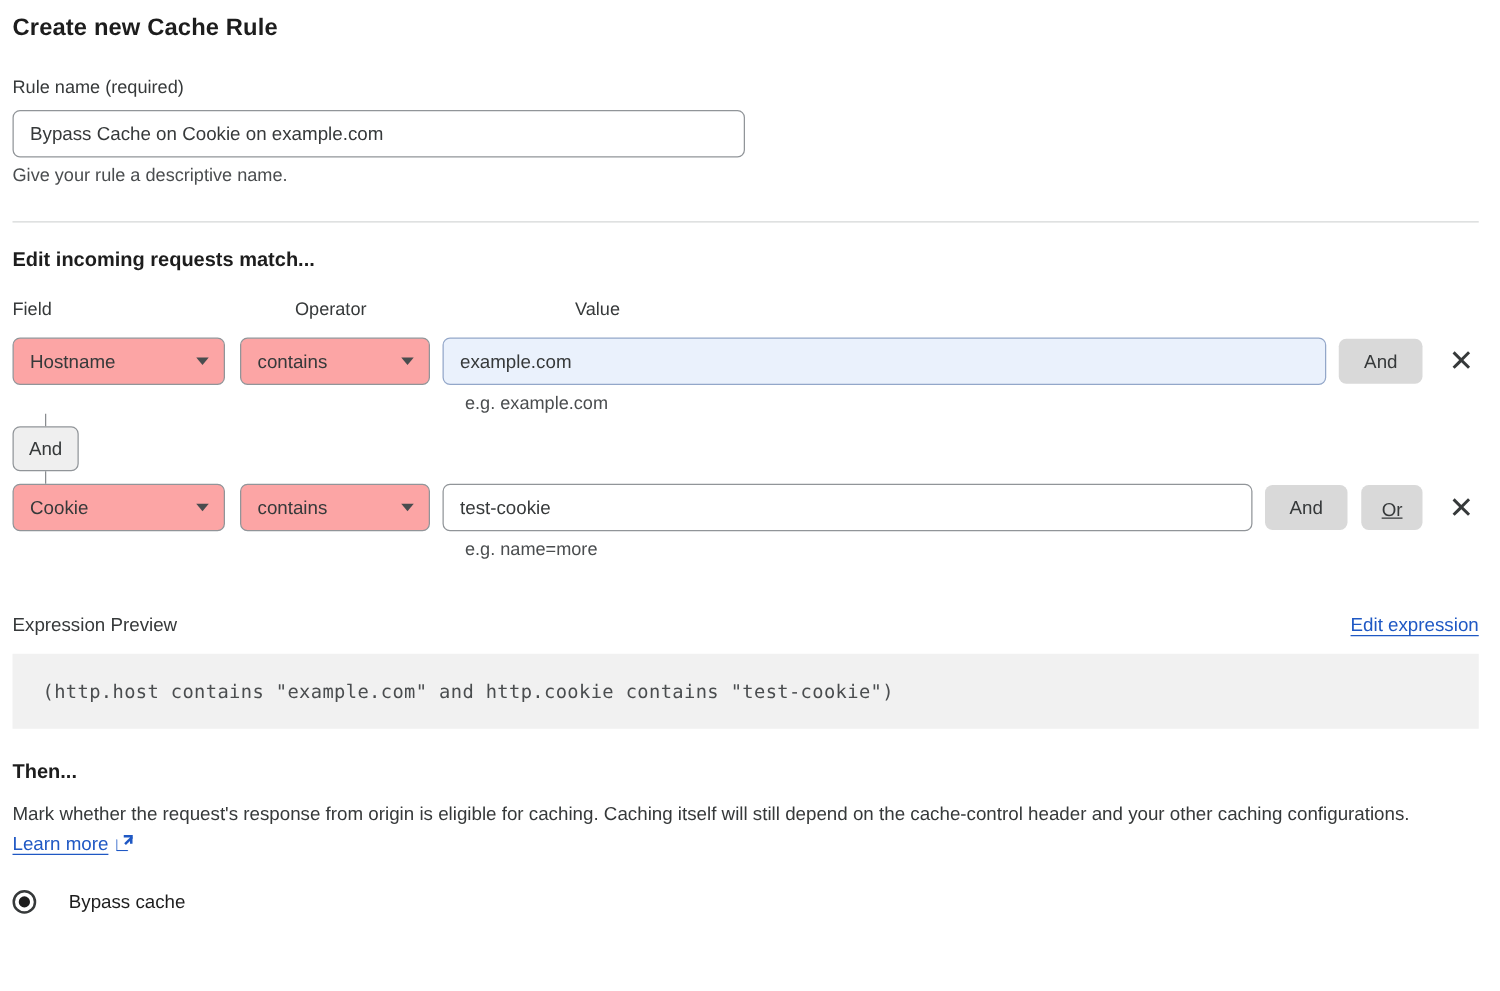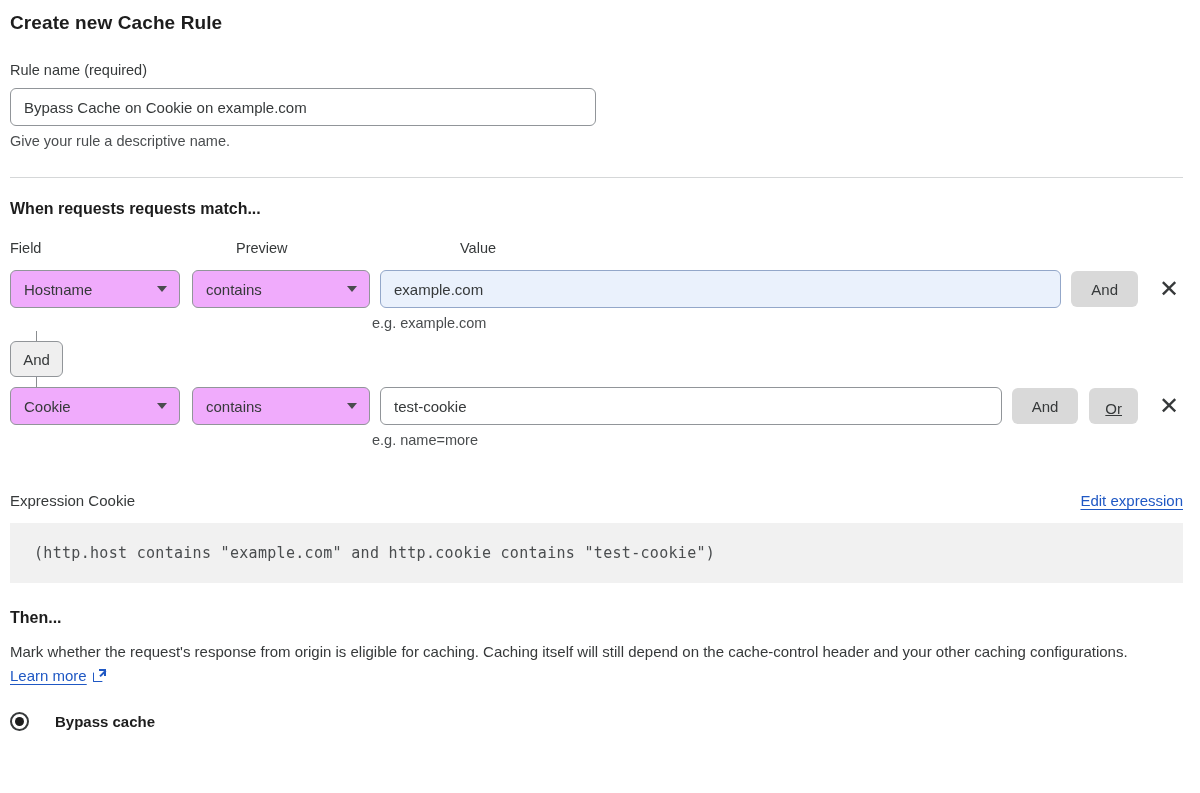--- a/index.html
+++ b/index.html
@@ -75,32 +75,32 @@
   .col-label-value { flex: 1; }
   .cond-row {
     display: flex;
     align-items: center;
     margin-top: 14px;
   }
   .select-box {
     height: 38px;
     border: 1px solid #919599;
     border-radius: 6px;
-    background: #f0abfc;
+    background: #fca5a5;
     display: flex;
     align-items: center;
     justify-content: space-between;
     padding: 0 12px 0 13px;
     font-size: 15px;
     color: #36393a;
     cursor: pointer;
     flex-shrink: 0;
   }
   .select-field { width: 170px; margin-right: 12px; }
-  .select-operator { width: 178px; margin-right: 10px; }
+  .select-operator { width: 152px; margin-right: 10px; }
   .caret {
     width: 0; height: 0;
     border-left: 5px solid transparent;
     border-right: 5px solid transparent;
     border-top: 6px solid #494c4e;
     margin-left: 8px;
     flex-shrink: 0;
   }
   .value-input { flex: 1; width: auto; }
   .value-input.highlighted {
@@ -279,42 +279,42 @@
     width: 9px;
     height: 9px;
     border-radius: 50%;
     background: #1d1d1d;
   }
   .radio-label {
     margin-left: 26px;
     font-size: 15px;
     color: #1d1d1d;
   }
-  .radio-label.bold { font-weight: 700; }
+  .radio-label.bold { font-weight: 400; }
 </style>
 </head>
 <body>
 
 <div class="page">
 
   <h1 class="page-title">Create new Cache Rule</h1>
 
   <div class="rule-name-block">
     <label class="field-label">Rule name (required)</label>
     <input class="text-input" type="text" value="Bypass Cache on Cookie on example.com" style="">
     <div class="helper-text rule-name-helper">Give your rule a descriptive name.</div>
   </div>
 
   <hr class="divider">
 
-  <h2 class="section-heading match-heading">When requests requests match...</h2>
+  <h2 class="section-heading match-heading">Edit incoming requests match...</h2>
 
   <div class="col-labels">
     <span class="col-label-field">Field</span>
-    <span class="col-label-operator">Preview</span>
+    <span class="col-label-operator">Operator</span>
     <span class="col-label-value">Value</span>
   </div>
 
   <div class="cond-row">
     <div class="select-box select-field">
       <span>Hostname</span>
       <span class="caret"></span>
     </div>
     <div class="select-box select-operator">
       <span>contains</span>
@@ -346,21 +346,21 @@
     <input class="text-input value-input" type="text" value="test-cookie" style="">
     <button class="logic-btn">And</button>
     <button class="logic-btn btn-or">Or</button>
     <span class="x-wrap">
       <span class="x-icon">✕</span>
     </span>
   </div>
   <div class="helper-text value-hint-row">e.g. name=more</div>
 
   <div class="expr-header">
-    <span class="expr-label">Expression Cookie</span>
+    <span class="expr-label">Expression Preview</span>
     <a class="link">Edit expression</a>
   </div>
   <div class="expr-code">(http.host contains "example.com" and http.cookie contains "test-cookie")</div>
 
   <h2 class="section-heading then-heading">Then...</h2>
 
 
   <p class="eligibility-desc"><span>Mark whether the request's response from origin is eligible for caching. Caching itself will still depend on the cache-control header and your other caching configurations.</span>
     <a class="link">Learn more</a><span class="ext-link-icon"><span class="box"></span><span class="arrow"></span><span class="diag"></span></span>
   </p>

